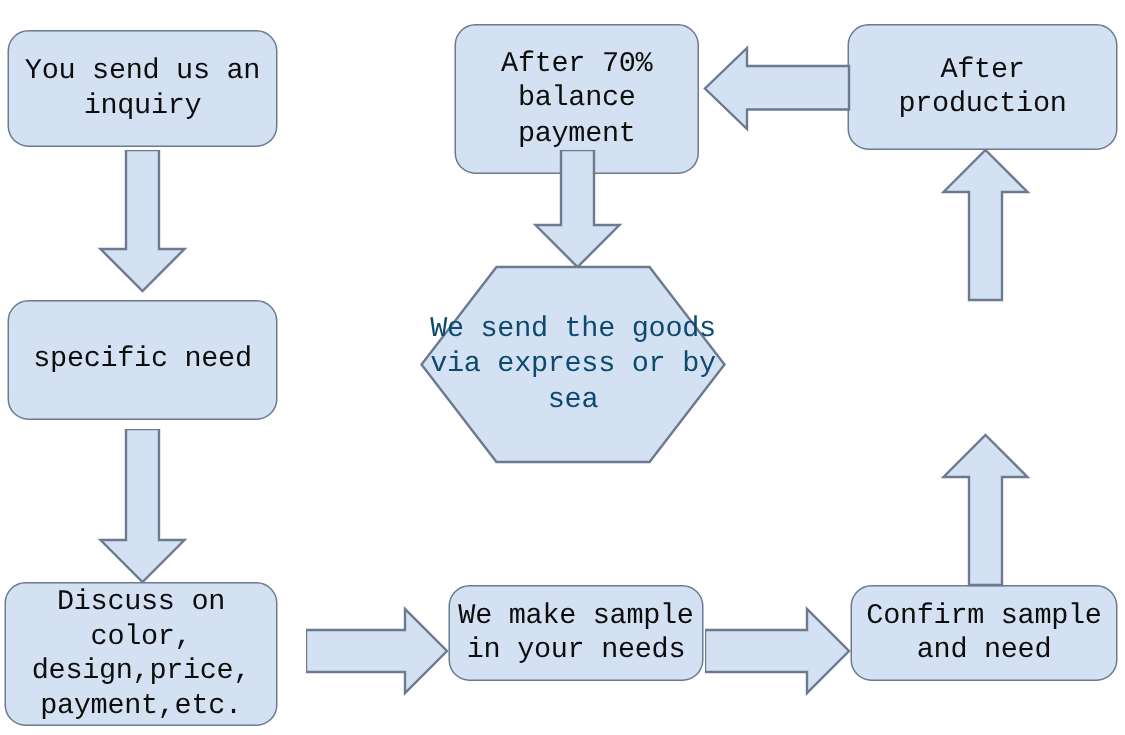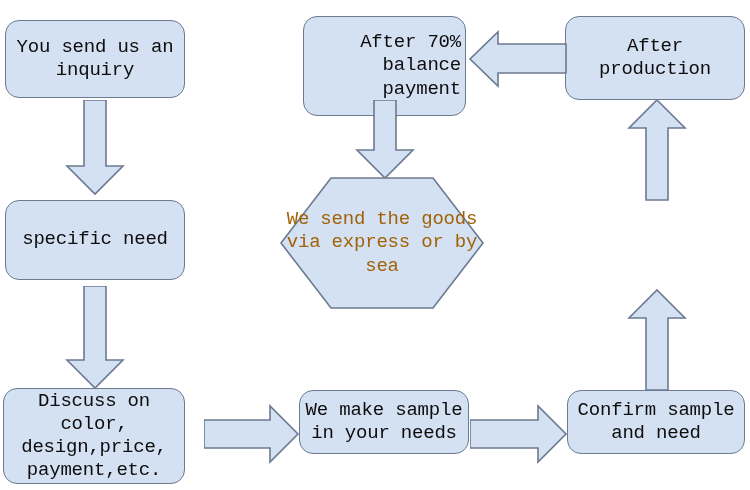--- a/index.html
+++ b/index.html
@@ -38,21 +38,21 @@
   .hexwrap svg { display: block; }
   .hex-label {
     position: absolute;
     left: 0; top: 0;
     width: 100%;
     height: 100%;
     display: flex;
     align-items: center;
     justify-content: center;
     text-align: center;
-    color: #a16207;
+    color: #0c4a6e;
     font-size: 19px;
     line-height: 1.24;
     letter-spacing: -0.2px;
     pointer-events: none;
   }
   .arrow {
     position: absolute;
   }
   .arrow svg { display: block; }
 </style>
@@ -138,21 +138,21 @@
       <span>After production</span>
     </span>
   </div>
 
   <div class="arrow" style="left:466px; top:30px; width:102px; height:58px;">
     <svg width="102" height="58" viewBox="0 0 102 58">
       <polygon points="100,14 32,14 32,2 4,29 32,56 32,43 100,43" fill="#d4e1f2" stroke="#6b7a90" stroke-width="1.6" stroke-linejoin="miter"></polygon>
     </svg>
   </div>
 
-  <div class="node" style="left:303px; top:16px; width:163px; height:100px;text-align:right;">
+  <div class="node" style="left:303px; top:16px; width:163px; height:100px;">
     <span>
       <span>After 70%</span>
       <span>balance payment</span>
     </span>
   </div>
 
   <div class="arrow" style="left:353px; top:100px; width:64px; height:80px;">
     <svg width="64" height="80" viewBox="0 0 64 80">
       <polygon points="21,0 43,0 43,50 60,50 32,78 4,50 21,50" fill="#d4e1f2" stroke="#6b7a90" stroke-width="1.6" stroke-linejoin="miter"></polygon>
     </svg>

